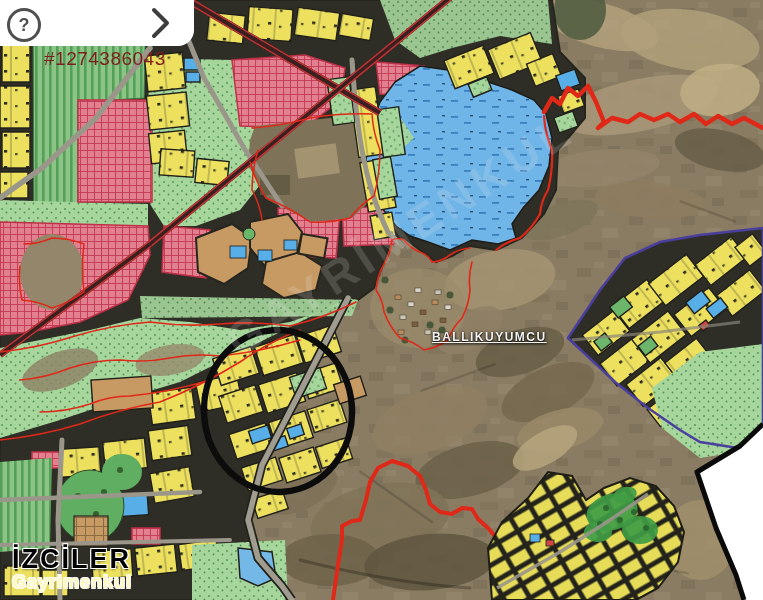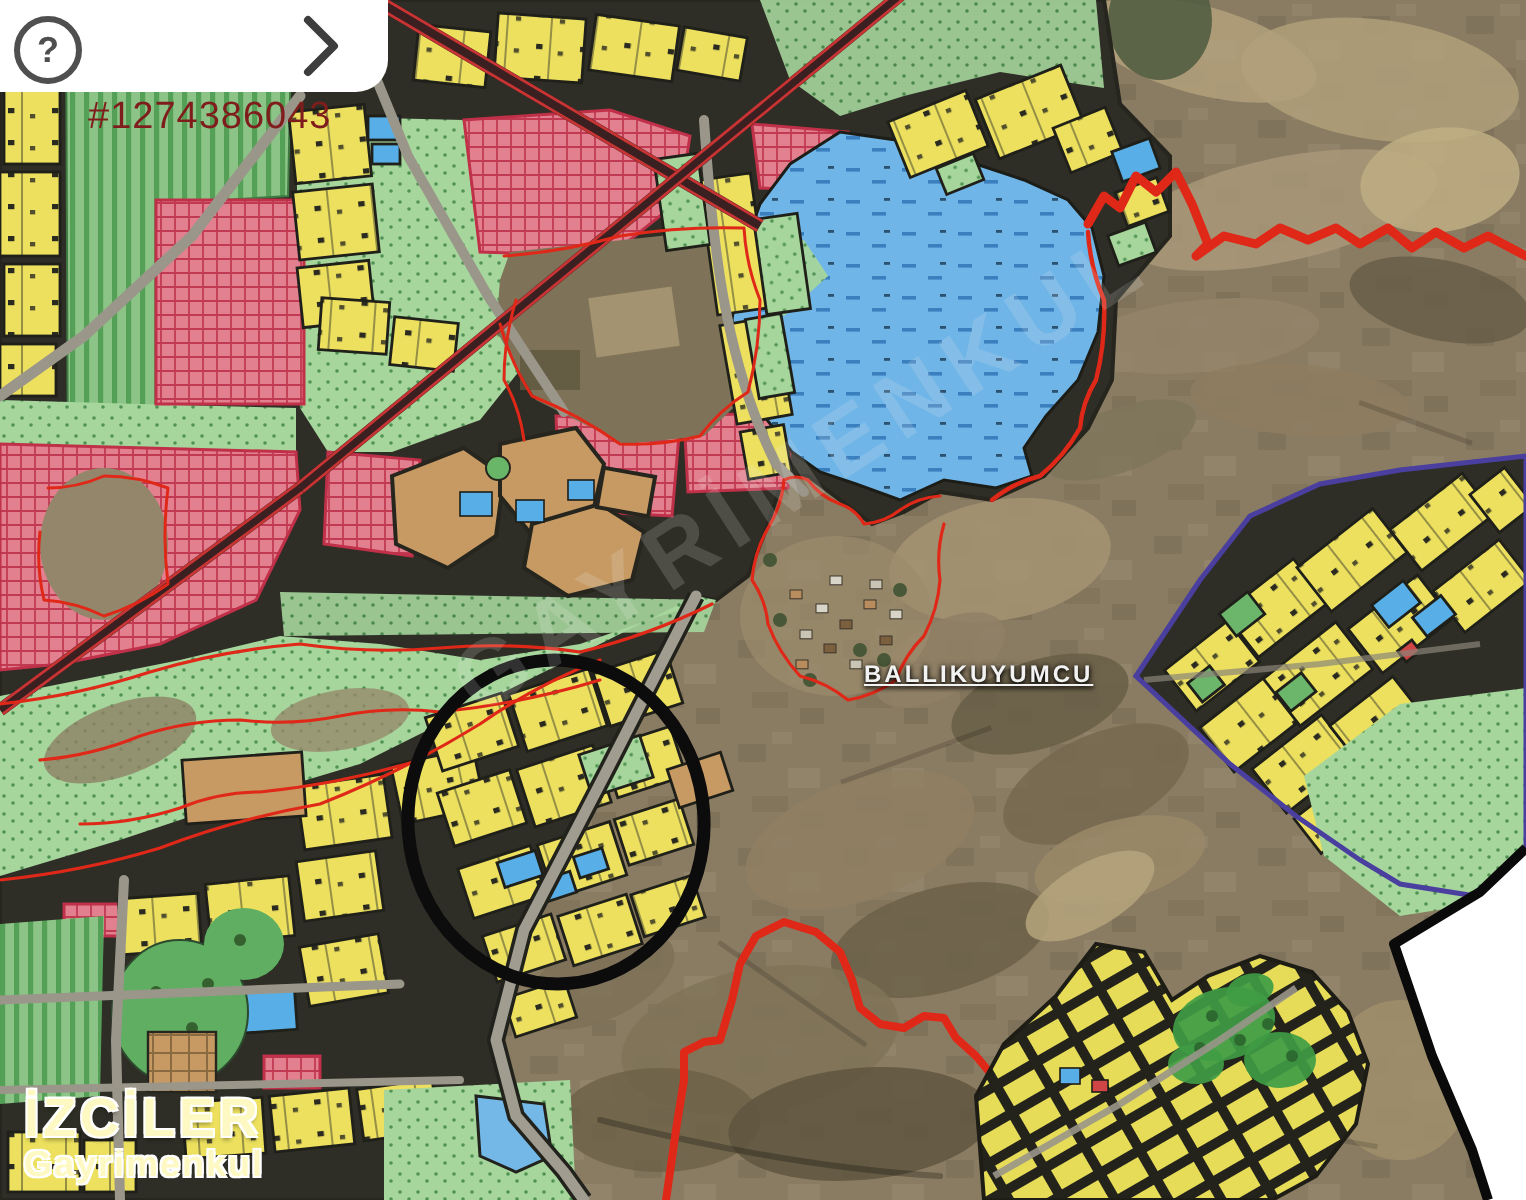--- a/index.html
+++ b/index.html
@@ -9,21 +9,21 @@
   
   #badge{position:absolute;left:0;top:0;width:194px;height:46px;background:#ffffff;
          border-radius:0 0 16px 0;z-index:30;}
   #help-circle{position:absolute;left:7px;top:8px;width:28px;height:28px;border:3px solid #4f4f4f;
          border-radius:50%;color:#4f4f4f;font-weight:bold;font-size:18px;line-height:28px;
          text-align:center;box-sizing:content-box;}
   #listing-id{position:absolute;left:44px;top:12px;font-size:19px;color:#7f1d1d;letter-spacing:.5px;white-space:nowrap;margin-top:36px;}
   #next-chevron{position:absolute;left:150px;top:7px;z-index:31;}
   
   #logo{position:absolute;left:12px;top:545px;z-index:30;line-height:1.05;}
-  #logo-line1{font-size:27px;font-weight:900;letter-spacing:2px;color:#fef9c3;
+  #logo-line1{font-size:27px;font-weight:900;letter-spacing:2px;color:#000000;
       text-shadow:-1px -1px 0 #fff,1px -1px 0 #fff,-1px 1px 0 #fff,1px 1px 0 #fff,0 2px 2px rgba(0,0,0,.35);}
   #logo-line2{font-size:18px;font-weight:800;letter-spacing:1px;color:#fef9c3;margin-top:0;
       text-shadow:-1px -1px 0 #fff,1px -1px 0 #fff,-1px 1px 0 #fff,1px 1px 0 #fff;}
   
   #place-label{position:absolute;left:432px;top:330px;z-index:25;font-size:12px;font-weight:bold;
       color:#f2f2f2;letter-spacing:1.5px;text-shadow:0 1px 2px #000,0 0 3px rgba(0,0,0,.8);text-decoration:underline;}
   
   #watermark{position:absolute;left:400px;top:235px;z-index:24;transform:translate(-50%,-50%) rotate(-33deg);
       font-size:46px;font-weight:bold;letter-spacing:6px;color:rgba(235,235,240,.17);white-space:nowrap;}
 </style>

